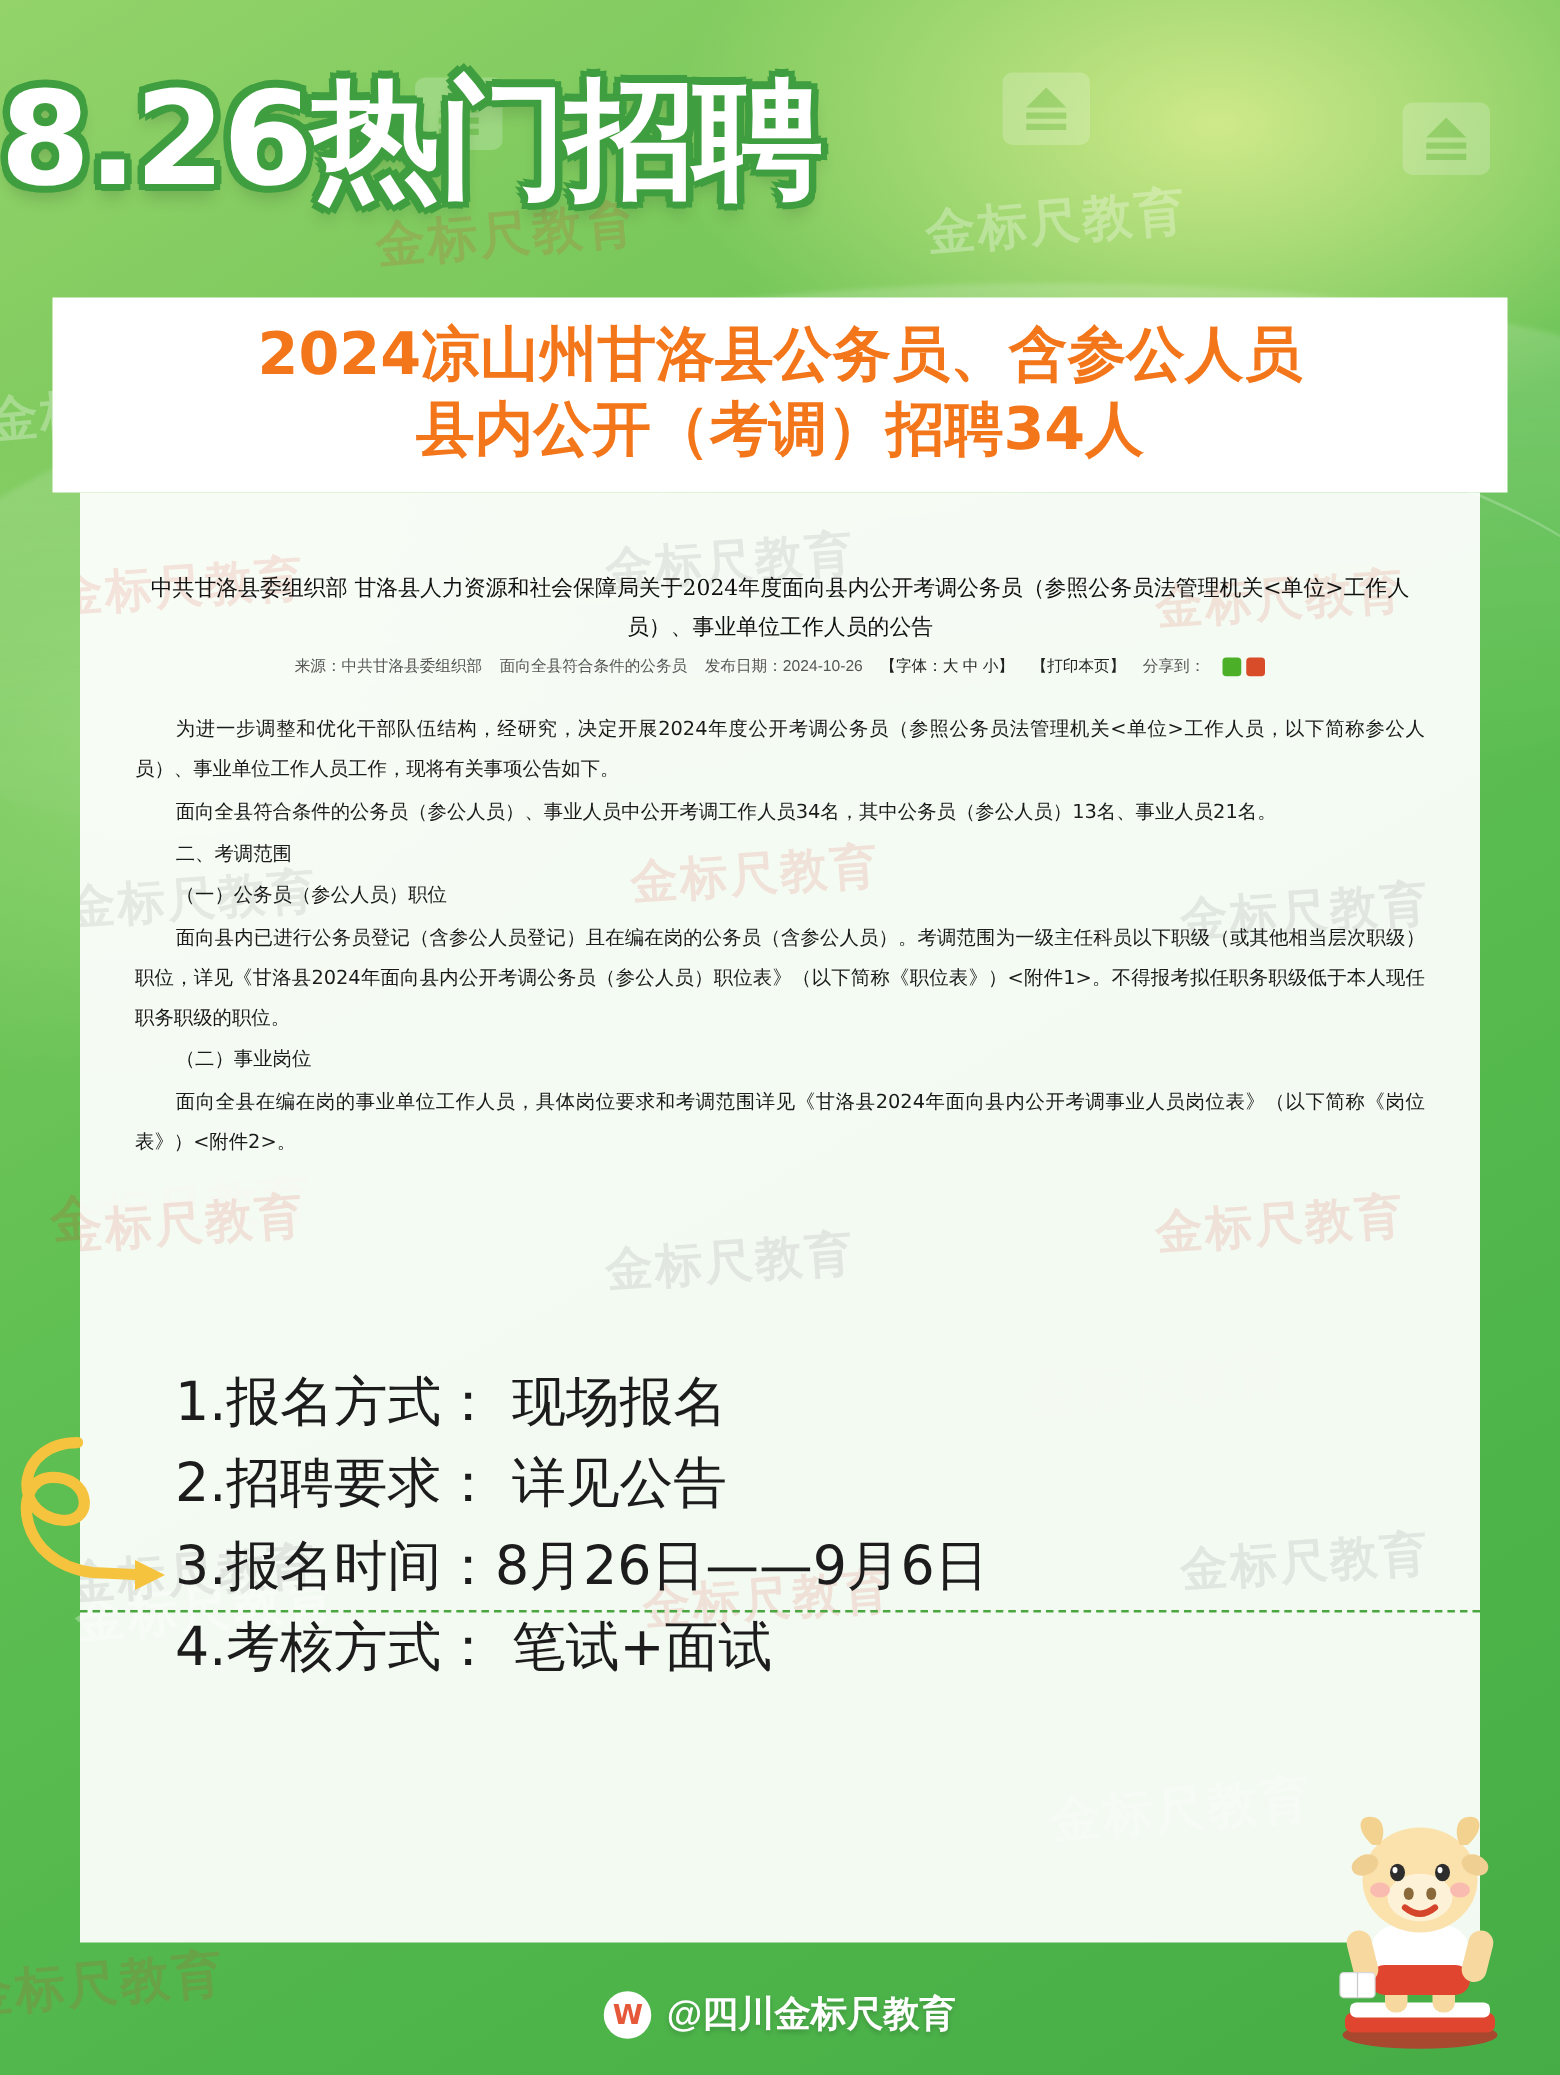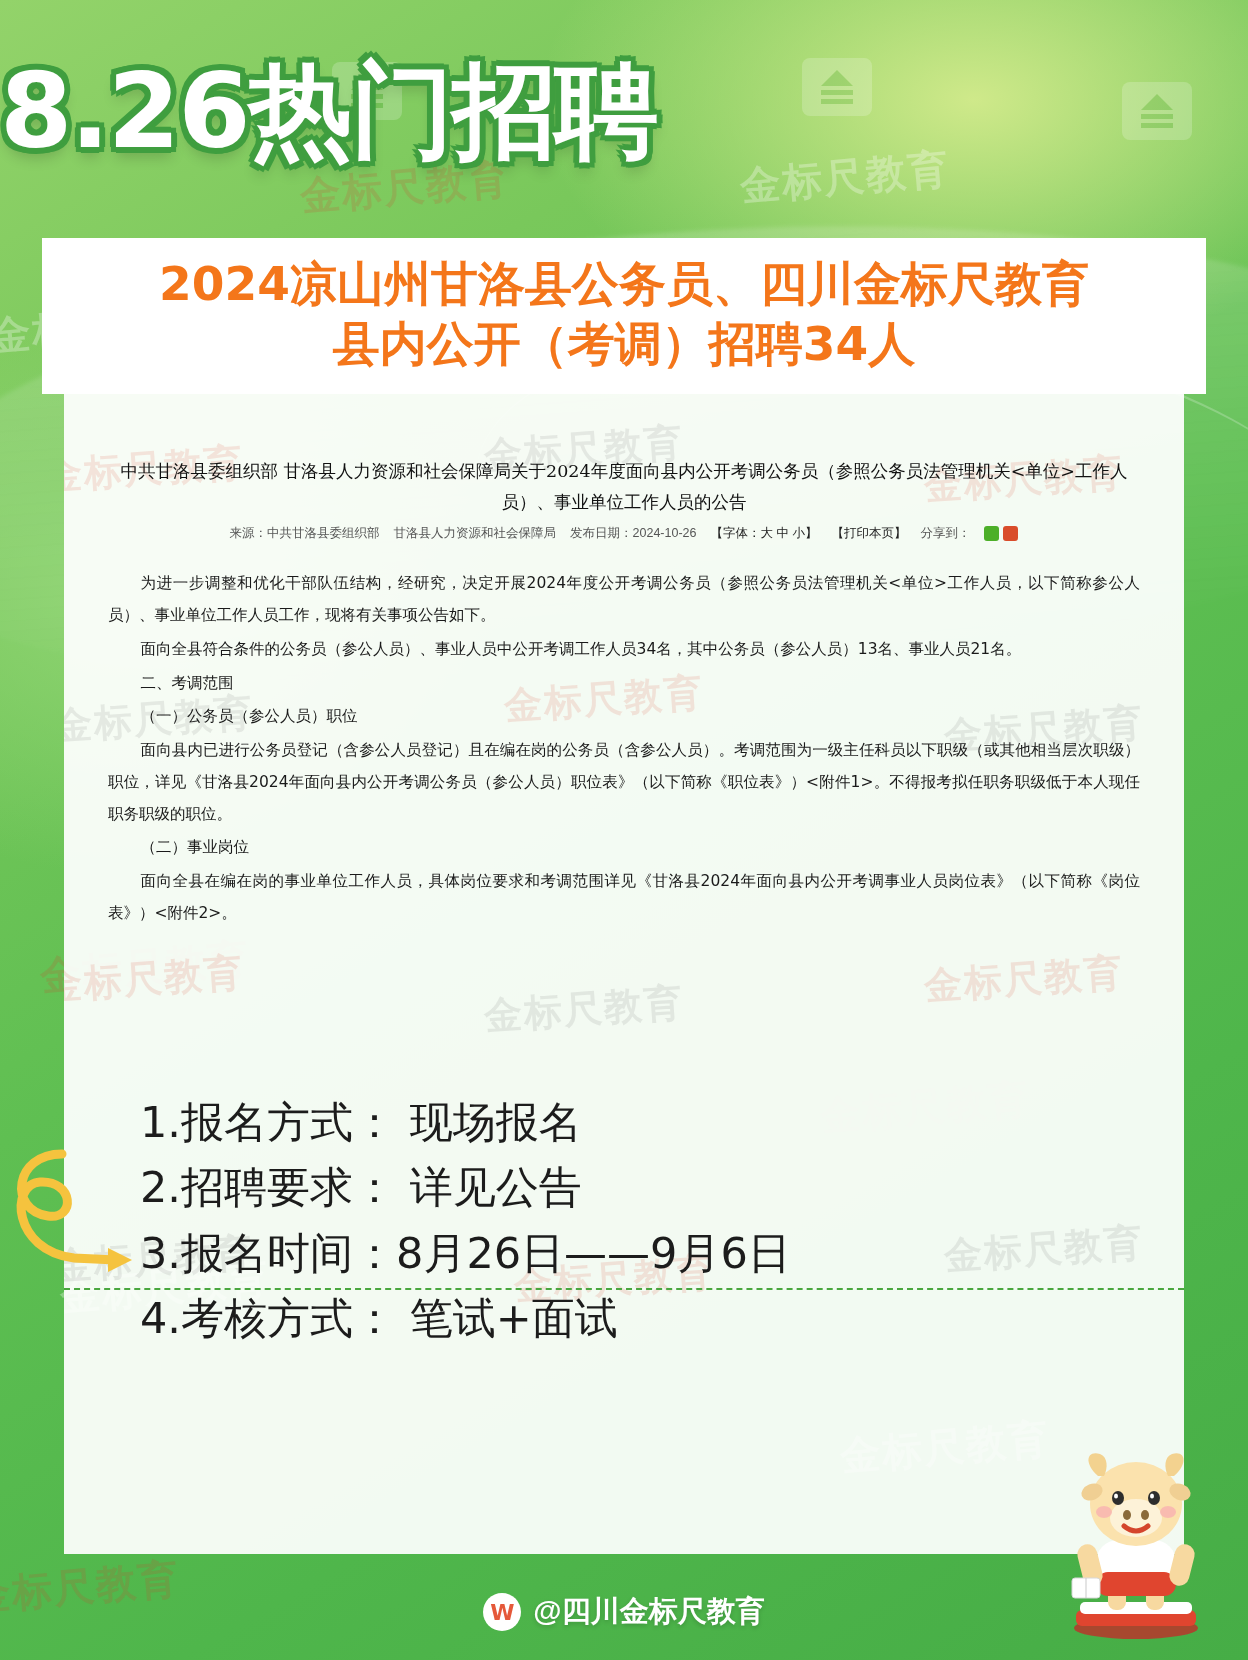--- a/index.html
+++ b/index.html
@@ -222,21 +222,21 @@
       <rect x="21" y="34" width="32" height="5" fill="#4aa63f"></rect>
       <rect x="21" y="43" width="32" height="5" fill="#4aa63f"></rect>
   </svg>
 </div>
 
 <div class="hero">
   <div class="hero-title">8.26热门招聘</div>
 </div>
 
 <div class="subtitle-panel">
-  <div class="subtitle-text">2024凉山州甘洛县公务员、四川金标尺教育</div>
+  <div class="subtitle-text">2024凉山州甘洛县公务员、含参公人员</div>
   <div class="subtitle-text">县内公开（考调）招聘34人</div>
 </div>
 
 <div class="doc">
   <div class="doc-wm-layer">
     <div class="doc-wm red" style="left:-20px; top:50px;">金标尺教育</div>
     <div class="doc-wm" style="left:420px; top:30px;">金标尺教育</div>
     <div class="doc-wm red" style="left:860px; top:60px;">金标尺教育</div>
     <div class="doc-wm" style="left:-10px; top:300px;">金标尺教育</div>
     <div class="doc-wm red" style="left:440px; top:280px;">金标尺教育</div>
@@ -247,21 +247,21 @@
     <div class="doc-wm" style="left:-10px; top:840px;">金标尺教育</div>
     <div class="doc-wm red" style="left:450px; top:860px;">金标尺教育</div>
     <div class="doc-wm" style="left:880px; top:830px;">金标尺教育</div>
   </div>
 
   <div class="doc-inner">
     <div class="doc-title">中共甘洛县委组织部 甘洛县人力资源和社会保障局关于2024年度面向县内公开考调公务员（参照公务员法管理机关&lt;单位&gt;工作人员）、事业单位工作人员的公告</div>
 
     <div class="doc-meta">
       <span class="m-item">来源：中共甘洛县委组织部</span>
-      <span class="m-item">甘洛县人力资源和社会保障局</span>
+      <span class="m-item">面向全县符合条件的公务员</span>
       <span class="m-item">发布日期：2024-10-26</span>
       <span class="m-item m-strong">【字体：大 中 小】</span>
       <span class="m-item m-strong">【打印本页】</span>
       <span class="m-item">分享到：</span>
       <span class="share-ico">
         <i class="wechat"></i>
         <i class="weibo"></i>
       </span>
     </div>
 

